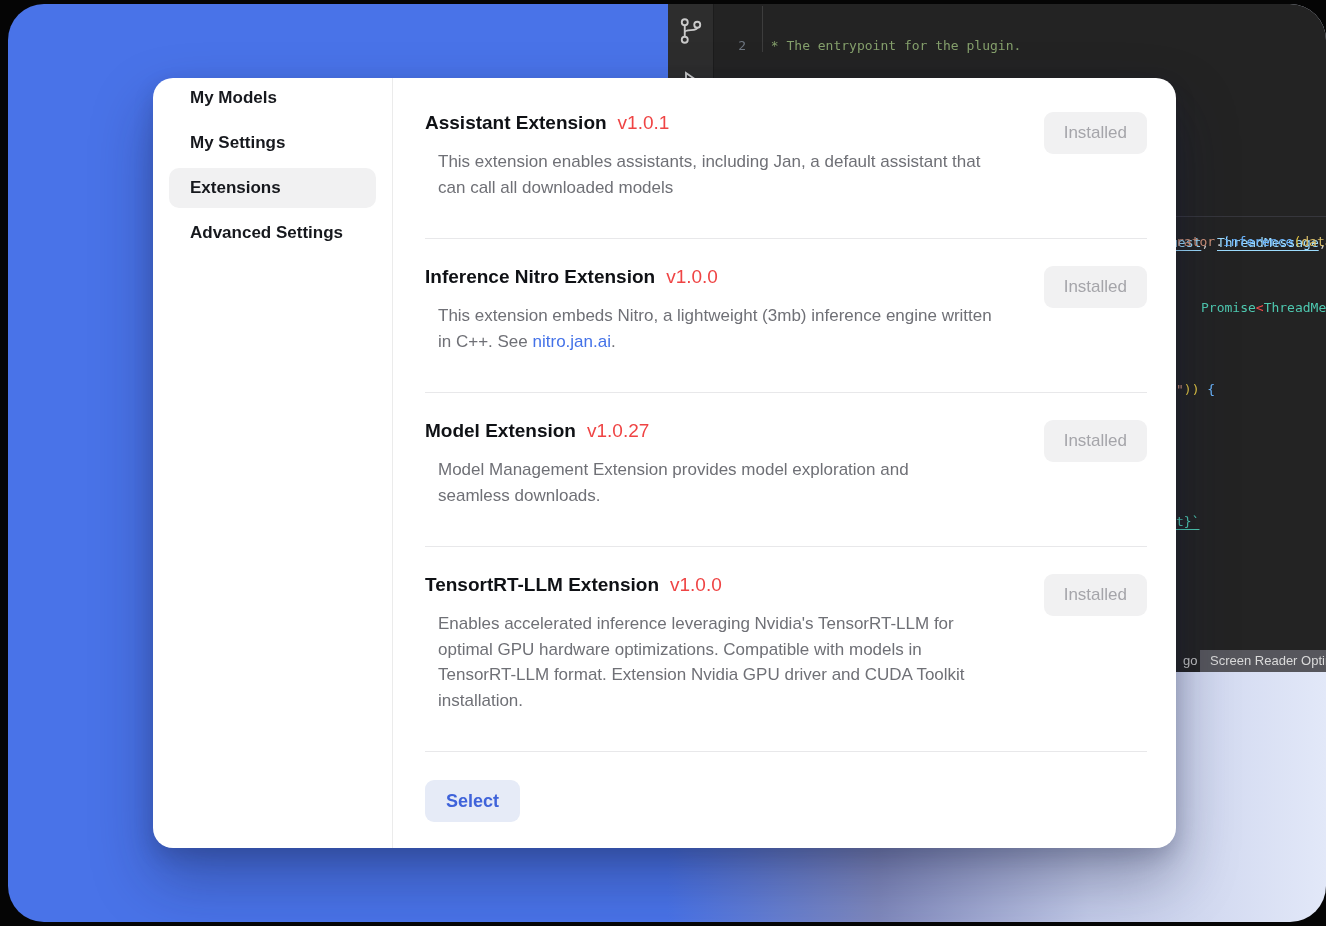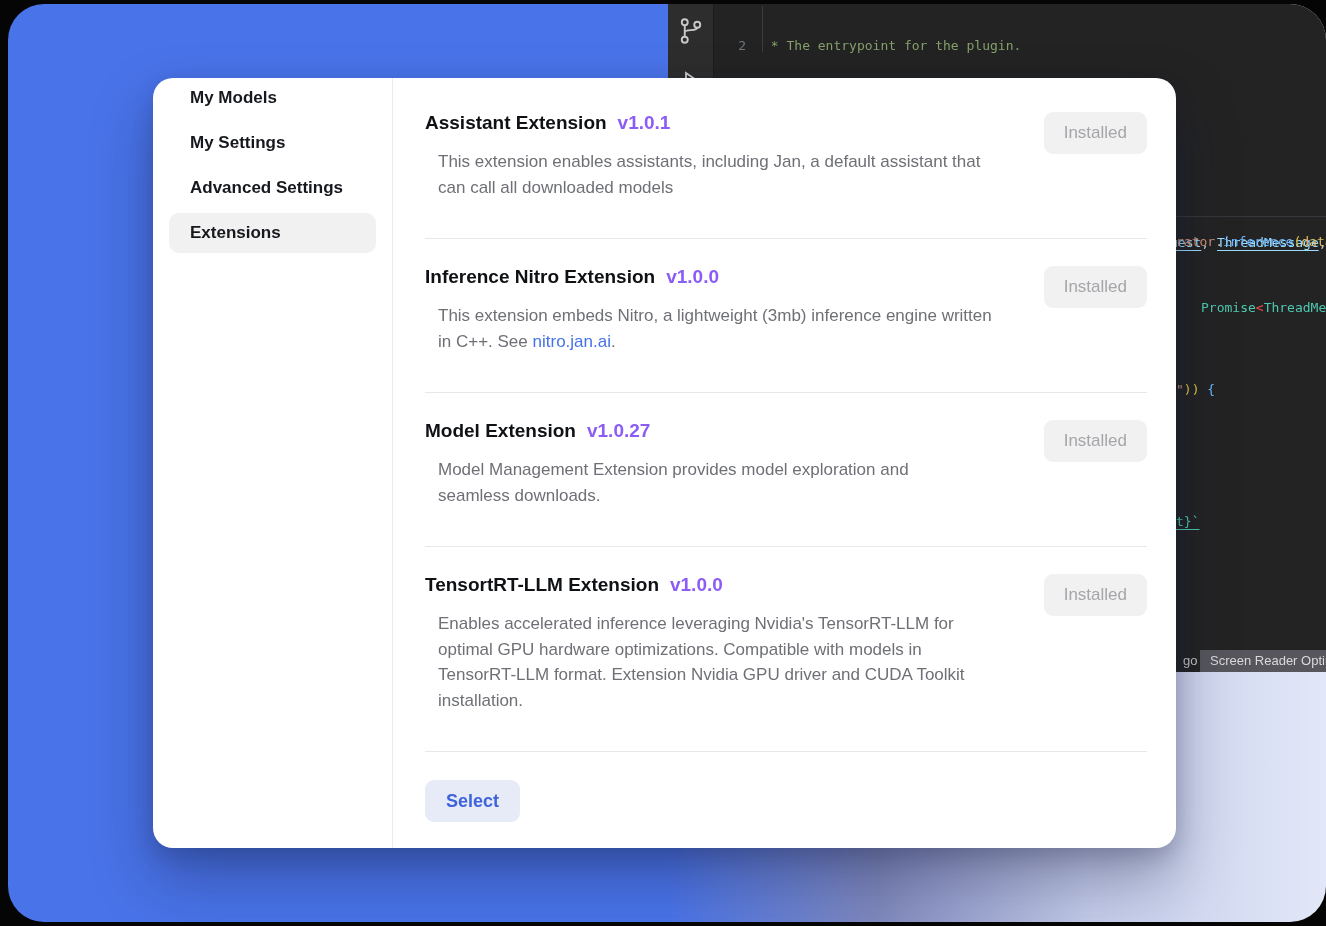--- a/index.html
+++ b/index.html
@@ -70,21 +70,21 @@
     font-size:17px;font-weight:700;color:#16181d;cursor:pointer;
   }
   .side-item.active{background:#f1f1f2;}
   .content{flex:1;padding:32px 29px 0 32px;box-sizing:border-box;}
   .ext-row{display:flex;align-items:flex-start;padding:25px 0;border-bottom:1px solid #e8e8ea;}
   .ext-row:first-child{padding-top:0;}
   .ext-row.last{border-bottom:none;padding-top:26px;}
   .ext-text{flex:1;max-width:585px;margin-right:auto;}
   .ext-row.model .ext-text{max-width:520px;}
   .ext-title{margin:0 0 10px 0;font-size:19px;line-height:26px;font-weight:700;color:#0f1115;}
-  .ext-ver{font-weight:700;color:#8b5cf6;margin-left:11px;}
+  .ext-ver{font-weight:400;color:#ef4444;margin-left:11px;}
   .ext-desc{margin:13px;font-size:17px;line-height:25.5px;color:#6f7076;}
   .link{color:#4472e8;text-decoration:none;cursor:pointer;}
   .badge{
     flex:0 0 auto;height:42px;line-height:42px;padding:0 20px;border-radius:9px;
     background:#f1f1f2;color:#a5a5aa;font-size:17px;margin-top:2px;
   }
   .select-btn{
     flex:0 0 auto;height:42px;line-height:42px;padding:0 21px;border-radius:9px;
     background:#e6ebf7;color:#3f63da;font-size:18px;font-weight:700;
     border:none;cursor:pointer;margin-top:2px;
@@ -145,22 +145,22 @@
       <span class="status-text">go</span>
       <span class="status-badge">Screen Reader Optimized</span>
     </div>
   </div>
 
   <div class="card">
 
     <div class="sidebar">
       <div class="side-item">My Models</div>
       <div class="side-item">My Settings</div>
+      <div class="side-item active">Extensions</div>
       <div class="side-item">Advanced Settings</div>
-      <div class="side-item active">Extensions</div>
     </div>
 
     <div class="content">
 
       <div class="ext-row">
         <div class="ext-text">
           <h3 class="ext-title"><span>Assistant Extension</span><span class="ext-ver">v1.0.1</span></h3>
           <p class="ext-desc">This extension enables assistants, including Jan, a default assistant that can call all downloaded models</p>
         </div>
         <div class="badge">Installed</div>

